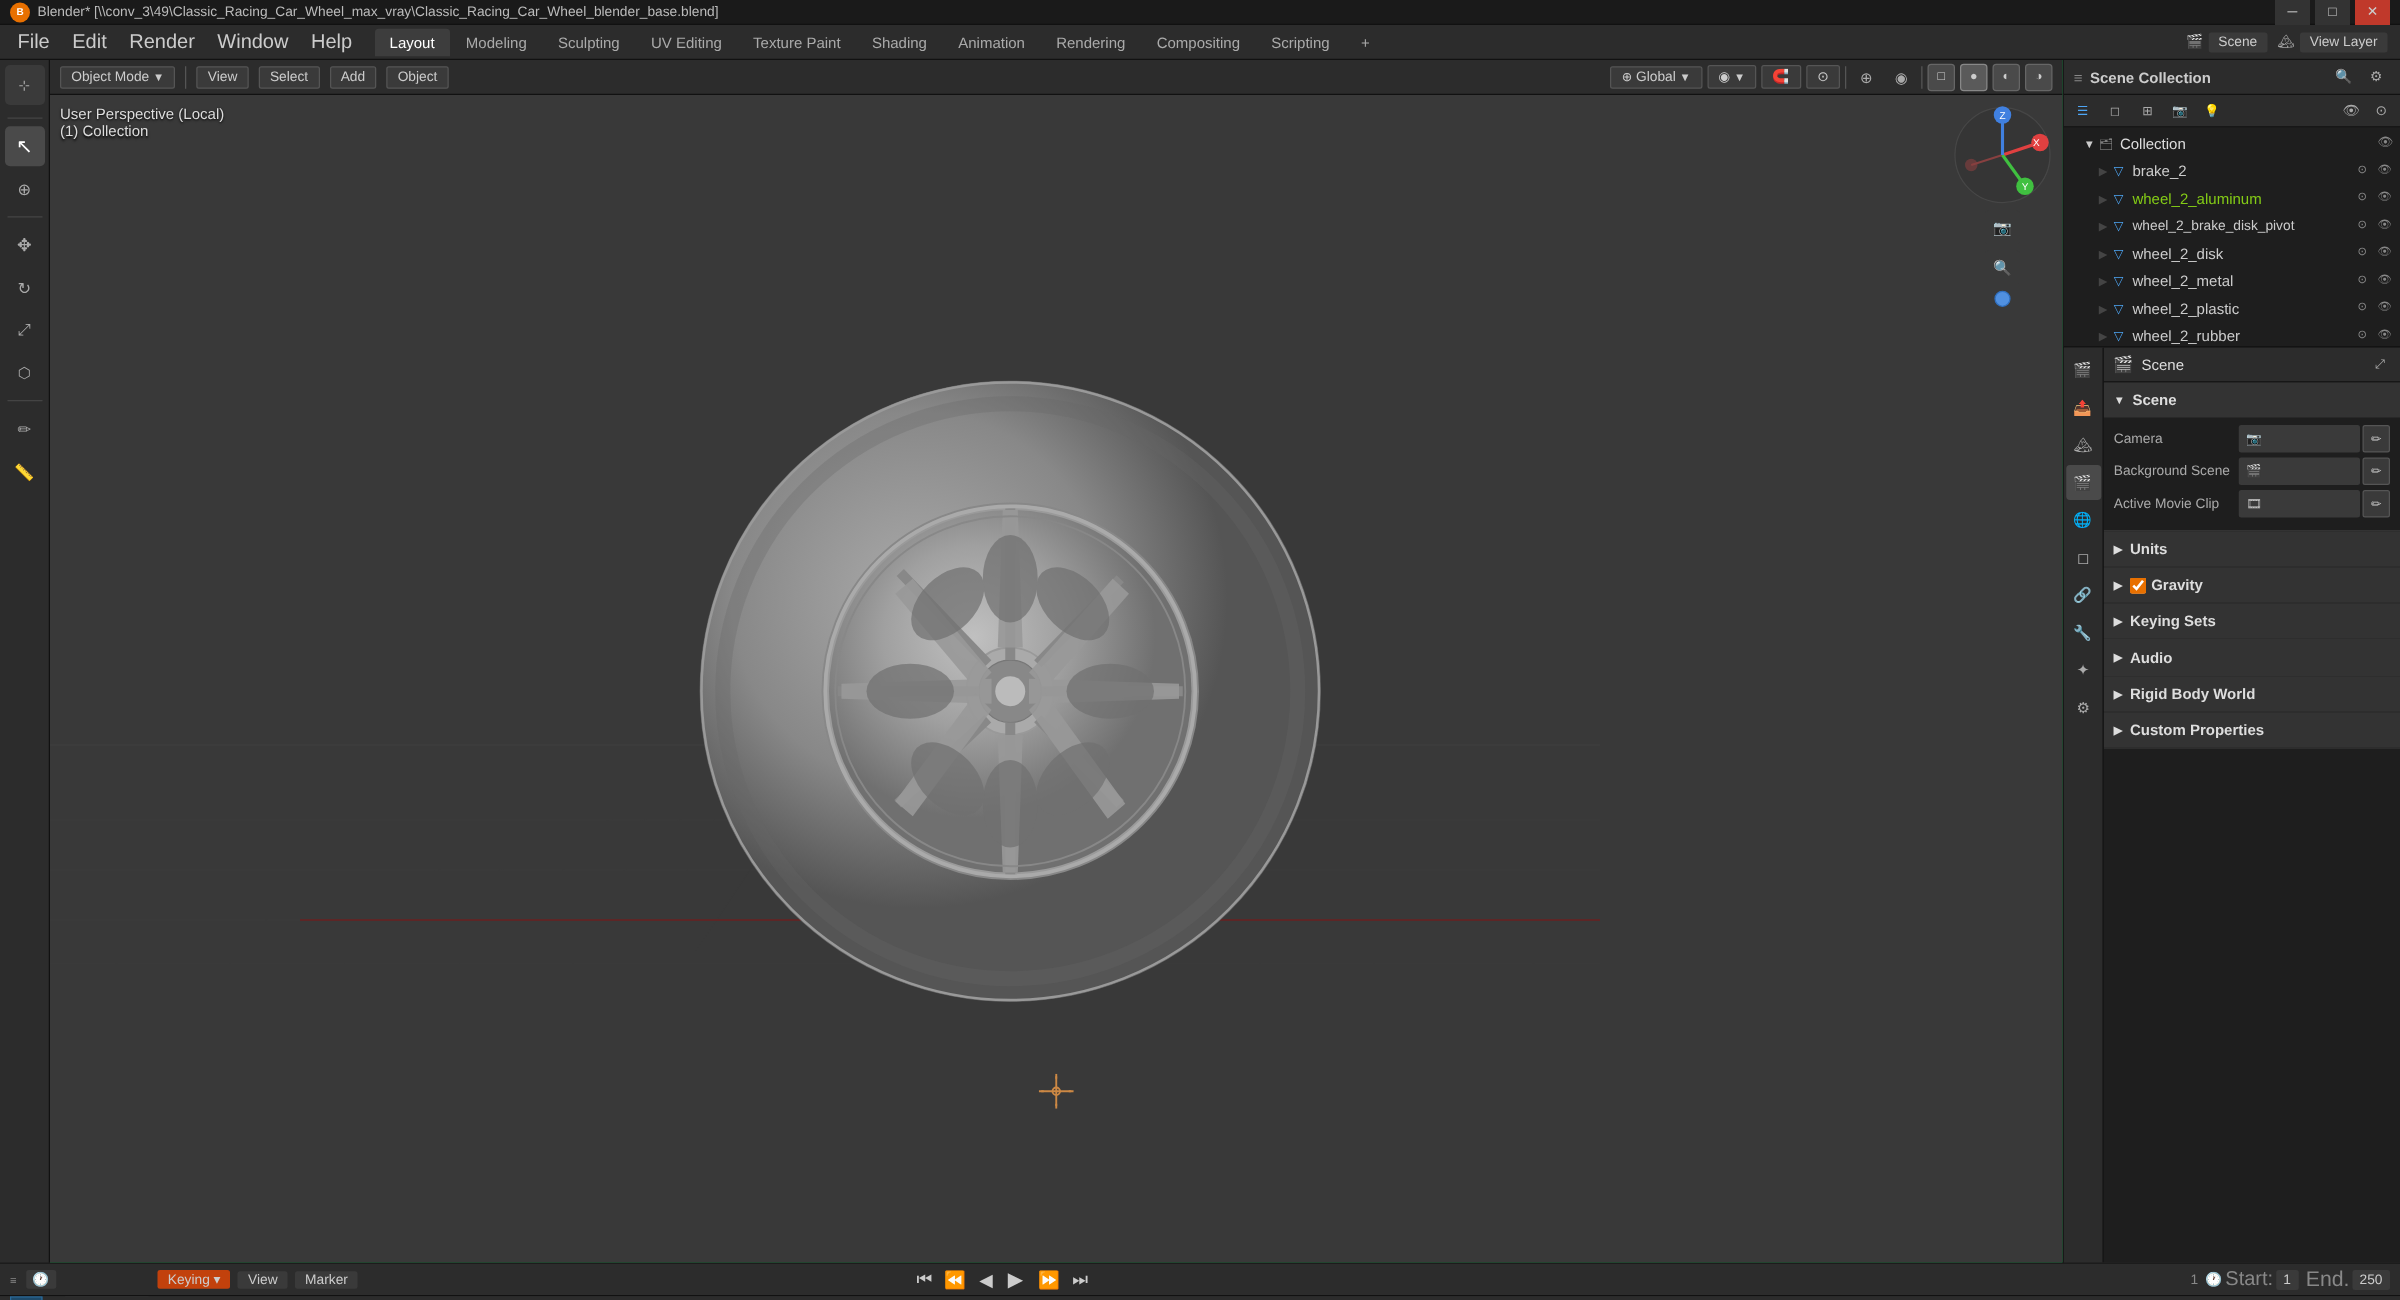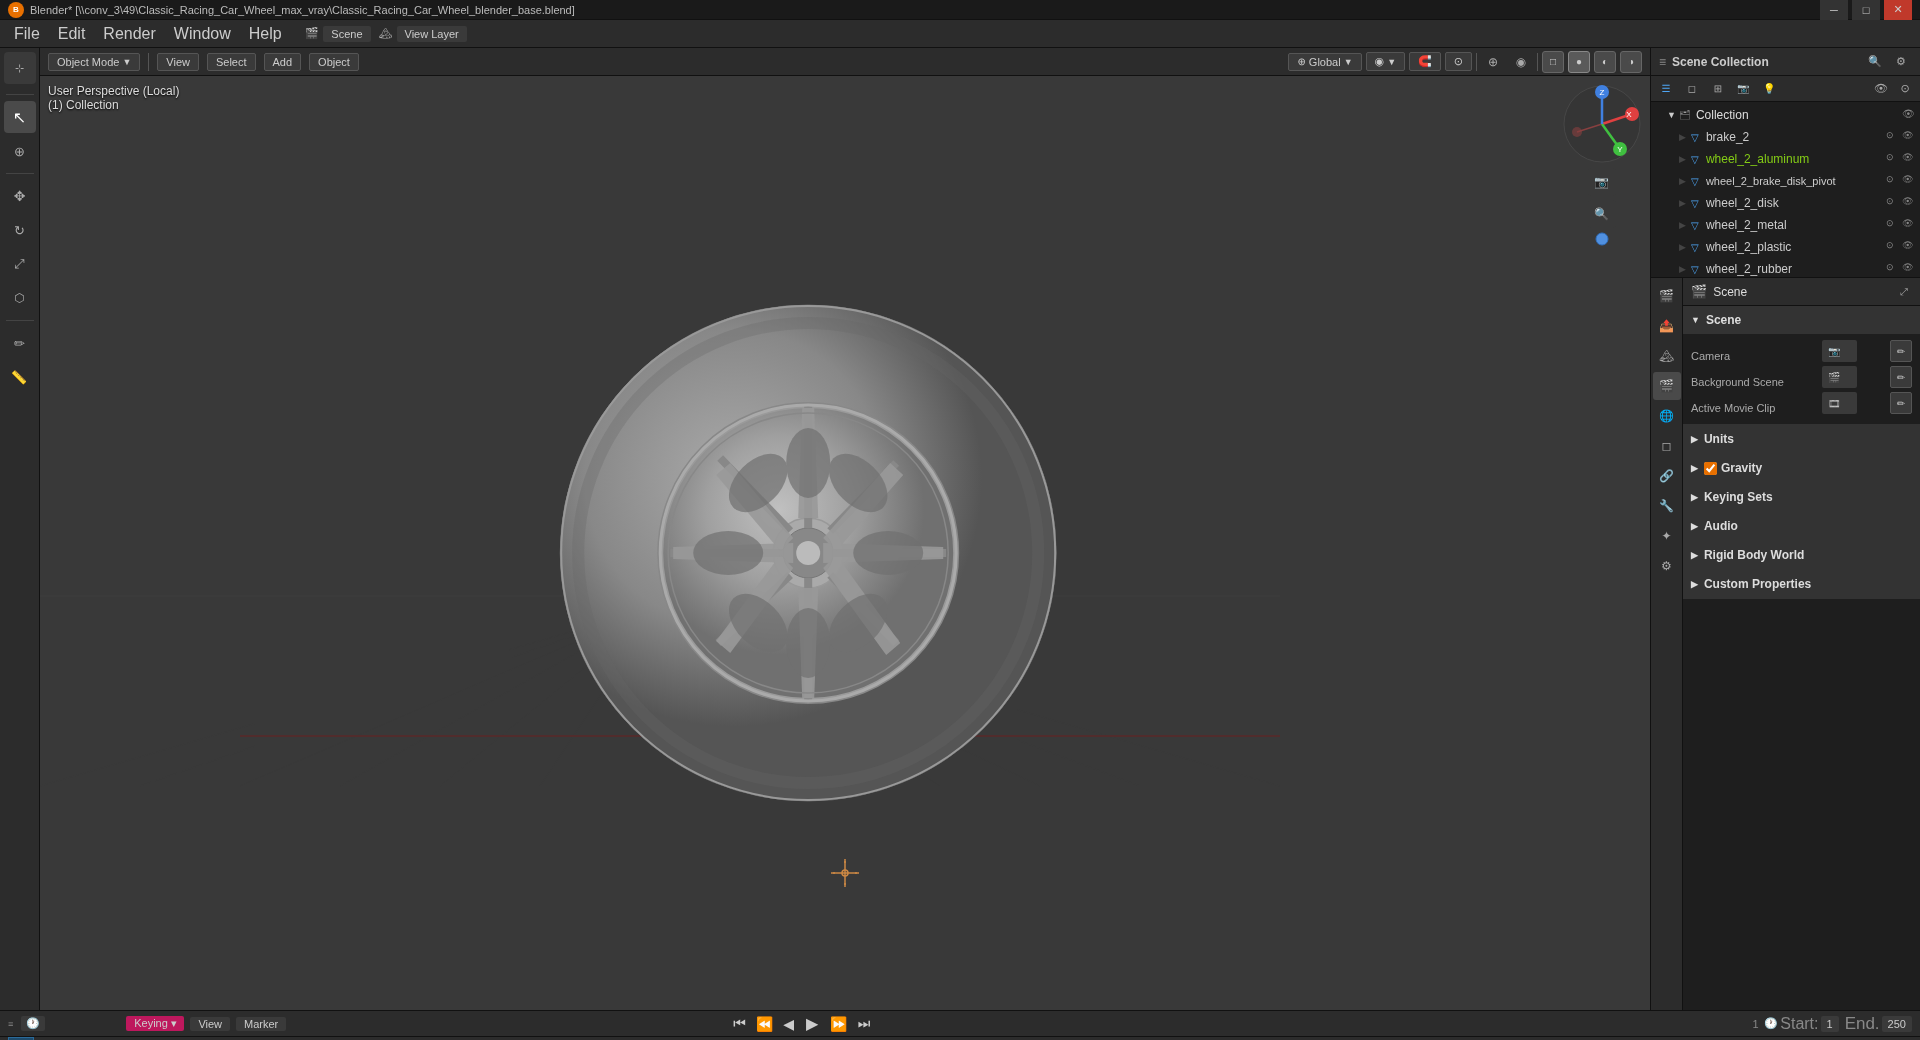--- a/index.html
+++ b/index.html
@@ -75,21 +75,21 @@
     #properties-tabs { width: 32px; background: #2c2c2c; border-right: 1px solid #111; display: flex; flex-direction: column; align-items: center; padding: 4px 0; gap: 2px; }
     .prop-tab { width: 28px; height: 28px; display: flex; align-items: center; justify-content: center; cursor: pointer; border-radius: 3px; font-size: 12px; color: #aaa; }
     .prop-tab.active { background: #4a4a4a; color: #fff; }
     #properties-content { flex: 1; overflow-y: auto; }
     #properties-layout { display: flex; height: 100%; }
 
     .prop-section { border-bottom: 1px solid #333; }
     .prop-section-header { height: 28px; background: #333; display: flex; align-items: center; padding: 0 8px; cursor: pointer; font-size: 12px; color: #ddd; font-weight: bold; }
     .chevron { margin-right: 6px; font-size: 9px; }
     .prop-section-content { padding: 6px 8px; }
-    .prop-row { display: flex; align-items: flex-end; margin-bottom: 4px; font-size: 11px; gap: 31px; }
+    .prop-row { display: flex; align-items: center; margin-bottom: 4px; font-size: 11px; }
     .prop-label { width: 100px; color: #aaa; }
     .prop-value { flex: 1; background: #3a3a3a; border: none; color: #ccc; padding: 2px 6px; border-radius: 2px; font-size: 11px; height: 22px; display: flex; align-items: center; }
     .prop-btn { background: #3a3a3a; border: 1px solid #555; color: #ccc; width: 22px; height: 22px; display: flex; align-items: center; justify-content: center; cursor: pointer; font-size: 10px; margin-left: 2px; border-radius: 2px; }
 
     
     #scene-prop-header { height: 28px; background: #2c2c2c; display: flex; align-items: center; padding: 0 8px; border-bottom: 1px solid #111; }
     .scene-icon { color: #e87000; margin-right: 6px; font-size: 13px; }
     .scene-title { font-size: 12px; color: #ddd; }
     .maximize-btn { margin-left: auto; width: 16px; height: 16px; display: flex; align-items: center; justify-content: center; cursor: pointer; color: #aaa; font-size: 10px; }
 
@@ -119,20 +119,33 @@
   </div>
 </div>
 
 <div id="menubar">
   <div id="menubar-left">
     <div class="menu-item">File</div>
     <div class="menu-item">Edit</div>
     <div class="menu-item">Render</div>
     <div class="menu-item">Window</div>
     <div class="menu-item">Help</div>
+  </div>
+  <div id="workspace-tabs">
+    <div class="workspace-tab active">Layout</div>
+    <div class="workspace-tab">Modeling</div>
+    <div class="workspace-tab">Sculpting</div>
+    <div class="workspace-tab">UV Editing</div>
+    <div class="workspace-tab">Texture Paint</div>
+    <div class="workspace-tab">Shading</div>
+    <div class="workspace-tab">Animation</div>
+    <div class="workspace-tab">Rendering</div>
+    <div class="workspace-tab">Compositing</div>
+    <div class="workspace-tab">Scripting</div>
+    <div class="workspace-tab">+</div>
   </div>
   <div id="menubar-right">
     <div style="display:flex;align-items:center;gap:4px;">
       <span style="font-size:11px;color:#aaa;">🎬</span>
       <span style="font-size:11px;background:#3a3a3a;padding:2px 8px;border-radius:2px;color:#ccc;">Scene</span>
     </div>
     <div style="display:flex;align-items:center;gap:4px;">
       <span style="font-size:11px;color:#aaa;">🏔</span>
       <span style="font-size:11px;background:#3a3a3a;padding:2px 8px;border-radius:2px;color:#ccc;">View Layer</span>
     </div>
@@ -563,21 +576,21 @@
 <div style="height:80px;background:#2c2c2c;border-top:1px solid #111;display:flex;flex-direction:column;">
 
   <div style="height:26px;background:#2c2c2c;display:flex;align-items:center;padding:0 8px;gap:8px;border-bottom:1px solid #111;">
     <span style="font-size:9px;color:#888;">≡</span>
     <div style="display:flex;align-items:center;gap:6px;">
 
       <span style="font-size:11px;color:#aaa;background:#3a3a3a;padding:1px 5px;border-radius:2px;">🕐</span>
       <span style="font-size:11px;color:#ccc;background:#3a3a3a;padding:1px 8px;border-radius:2px;margin-top:41px;">
         <span>Playback</span> ▾
       </span>
-      <span style="font-size:11px;color:#ccc;background:#be185d;padding:1px 8px;border-radius:2px;">
+      <span style="font-size:11px;color:#ccc;background:#c2410c;padding:1px 8px;border-radius:2px;">
         <span>Keying</span> ▾
       </span>
       <span style="font-size:11px;color:#ccc;background:#3a3a3a;padding:1px 8px;border-radius:2px;">
         <span>View</span>
       </span>
       <span style="font-size:11px;color:#ccc;background:#3a3a3a;padding:1px 8px;border-radius:2px;">
         <span>Marker</span>
       </span>
     </div>
 

